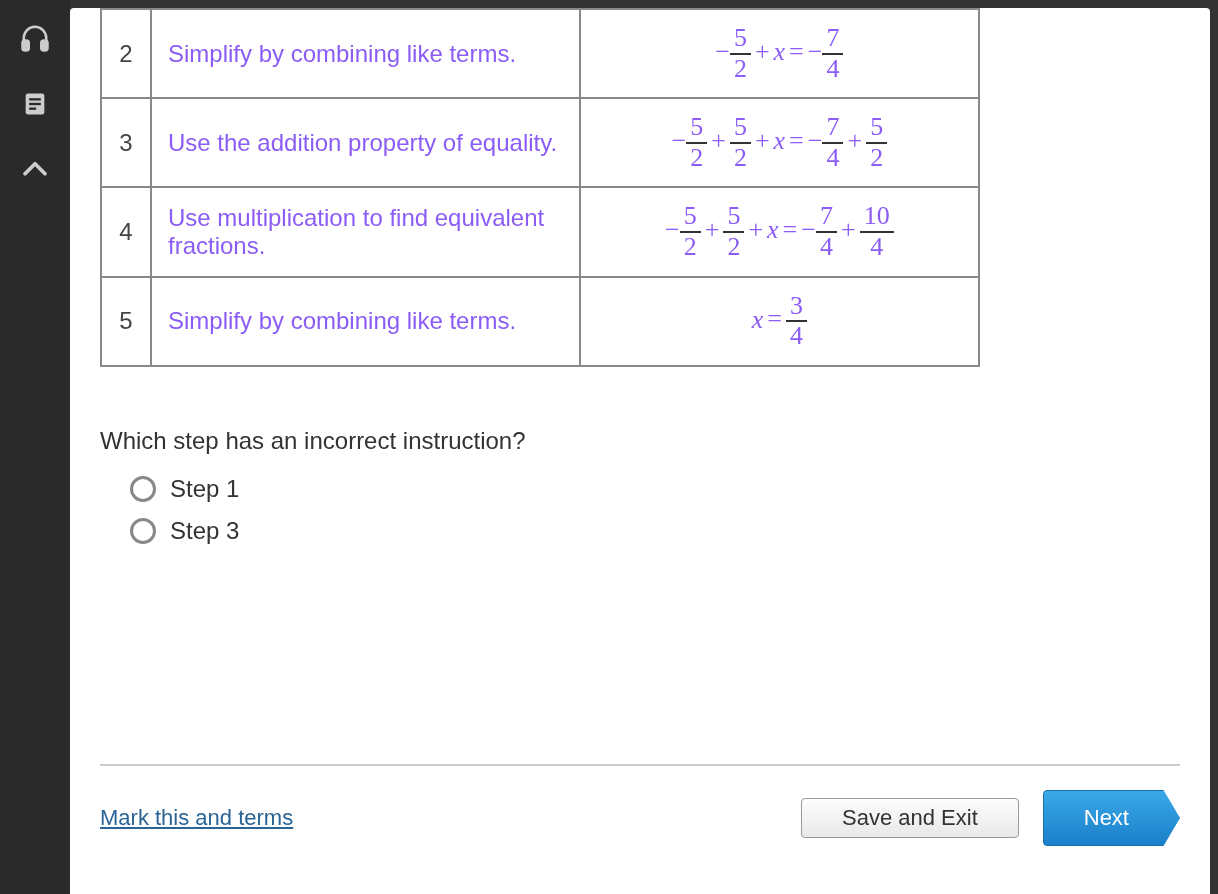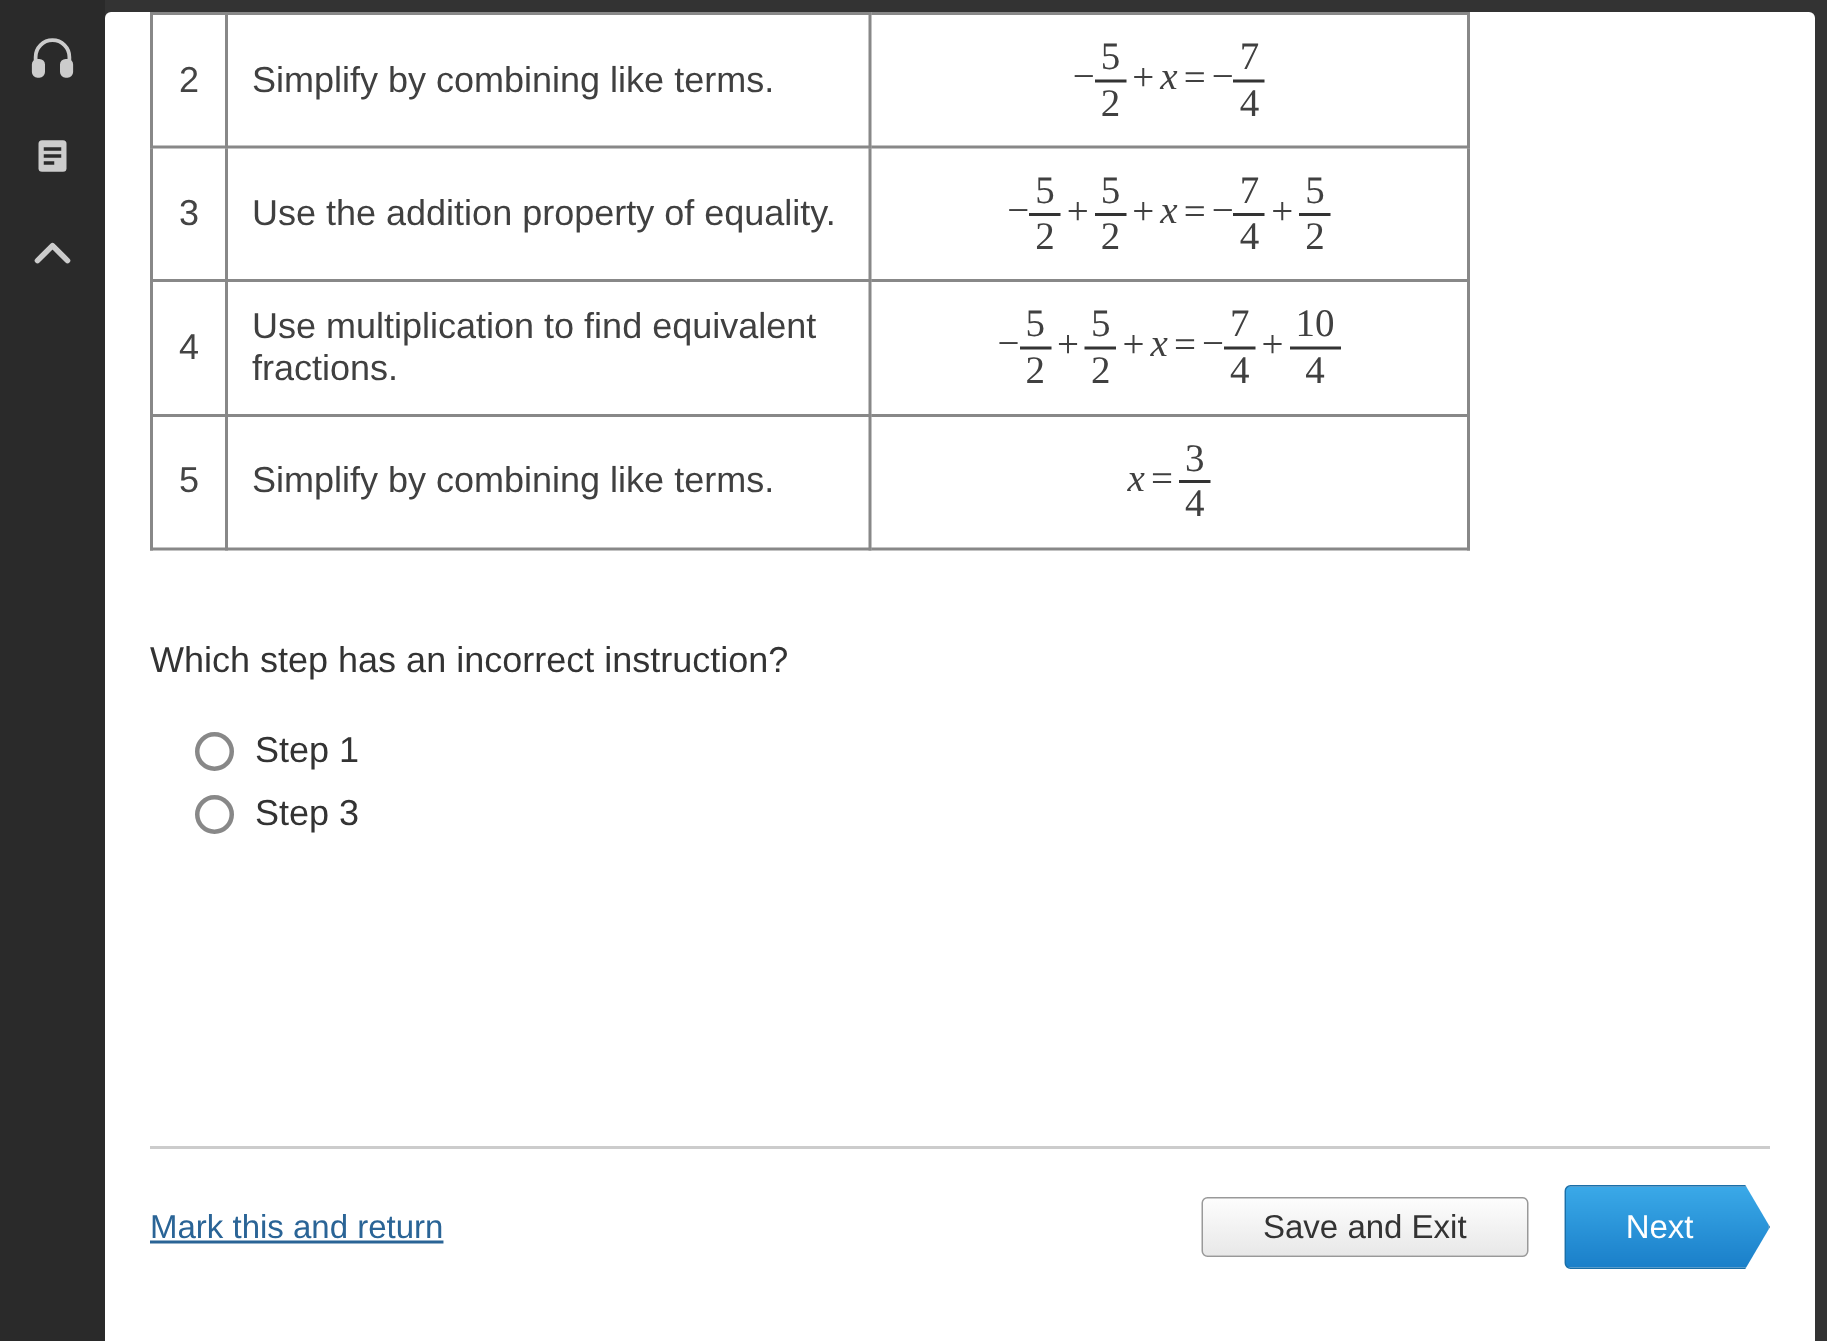--- a/index.html
+++ b/index.html
@@ -48,21 +48,21 @@
     }
     table.steps {
       border-collapse: collapse;
       width: 880px;
       margin-top: 0;
     }
     table.steps td {
       border: 2px solid #888;
       padding: 14px 16px;
       font-size: 24px;
-      color: #404040;
+      color: #8b5cf6;
       vertical-align: middle;
     }
     table.steps td.num {
       width: 50px;
       text-align: center;
       font-size: 24px;
       color: #444;
     }
     table.steps td.desc {
       width: 430px;
@@ -95,21 +95,21 @@
     }
     .neg { font-style: normal; }
     .var { font-style: italic; font-family: 'Times New Roman', serif; }
     .op { font-style: normal; padding: 0 4px; }
     .question {
       margin-top: 60px;
       font-size: 24px;
       color: #333;
     }
     .options {
-      margin-top: 32px;
+      margin-top: 20px;
       margin-left: 30px;
     }
     .option {
       display: flex;
       align-items: center;
       gap: 14px;
       font-size: 24px;
       color: #333;
       margin-bottom: 14px;
       cursor: pointer;
@@ -227,20 +227,20 @@
         <div class="radio"></div>
         <span>Step 1</span>
       </div>
       <div class="option">
         <div class="radio"></div>
         <span>Step 3</span>
       </div>
     </div>
 
     <div class="footer">
-      <a class="mark-link">Mark this and return</a>
+      <a class="mark-link">Mark this and terms</a>
       <div class="spacer"></div>
       <button class="btn-save">Save and Exit</button>
       <button class="btn-next">Next</button>
     </div>
 
   </div>
 </div>
 
 </body></html>

